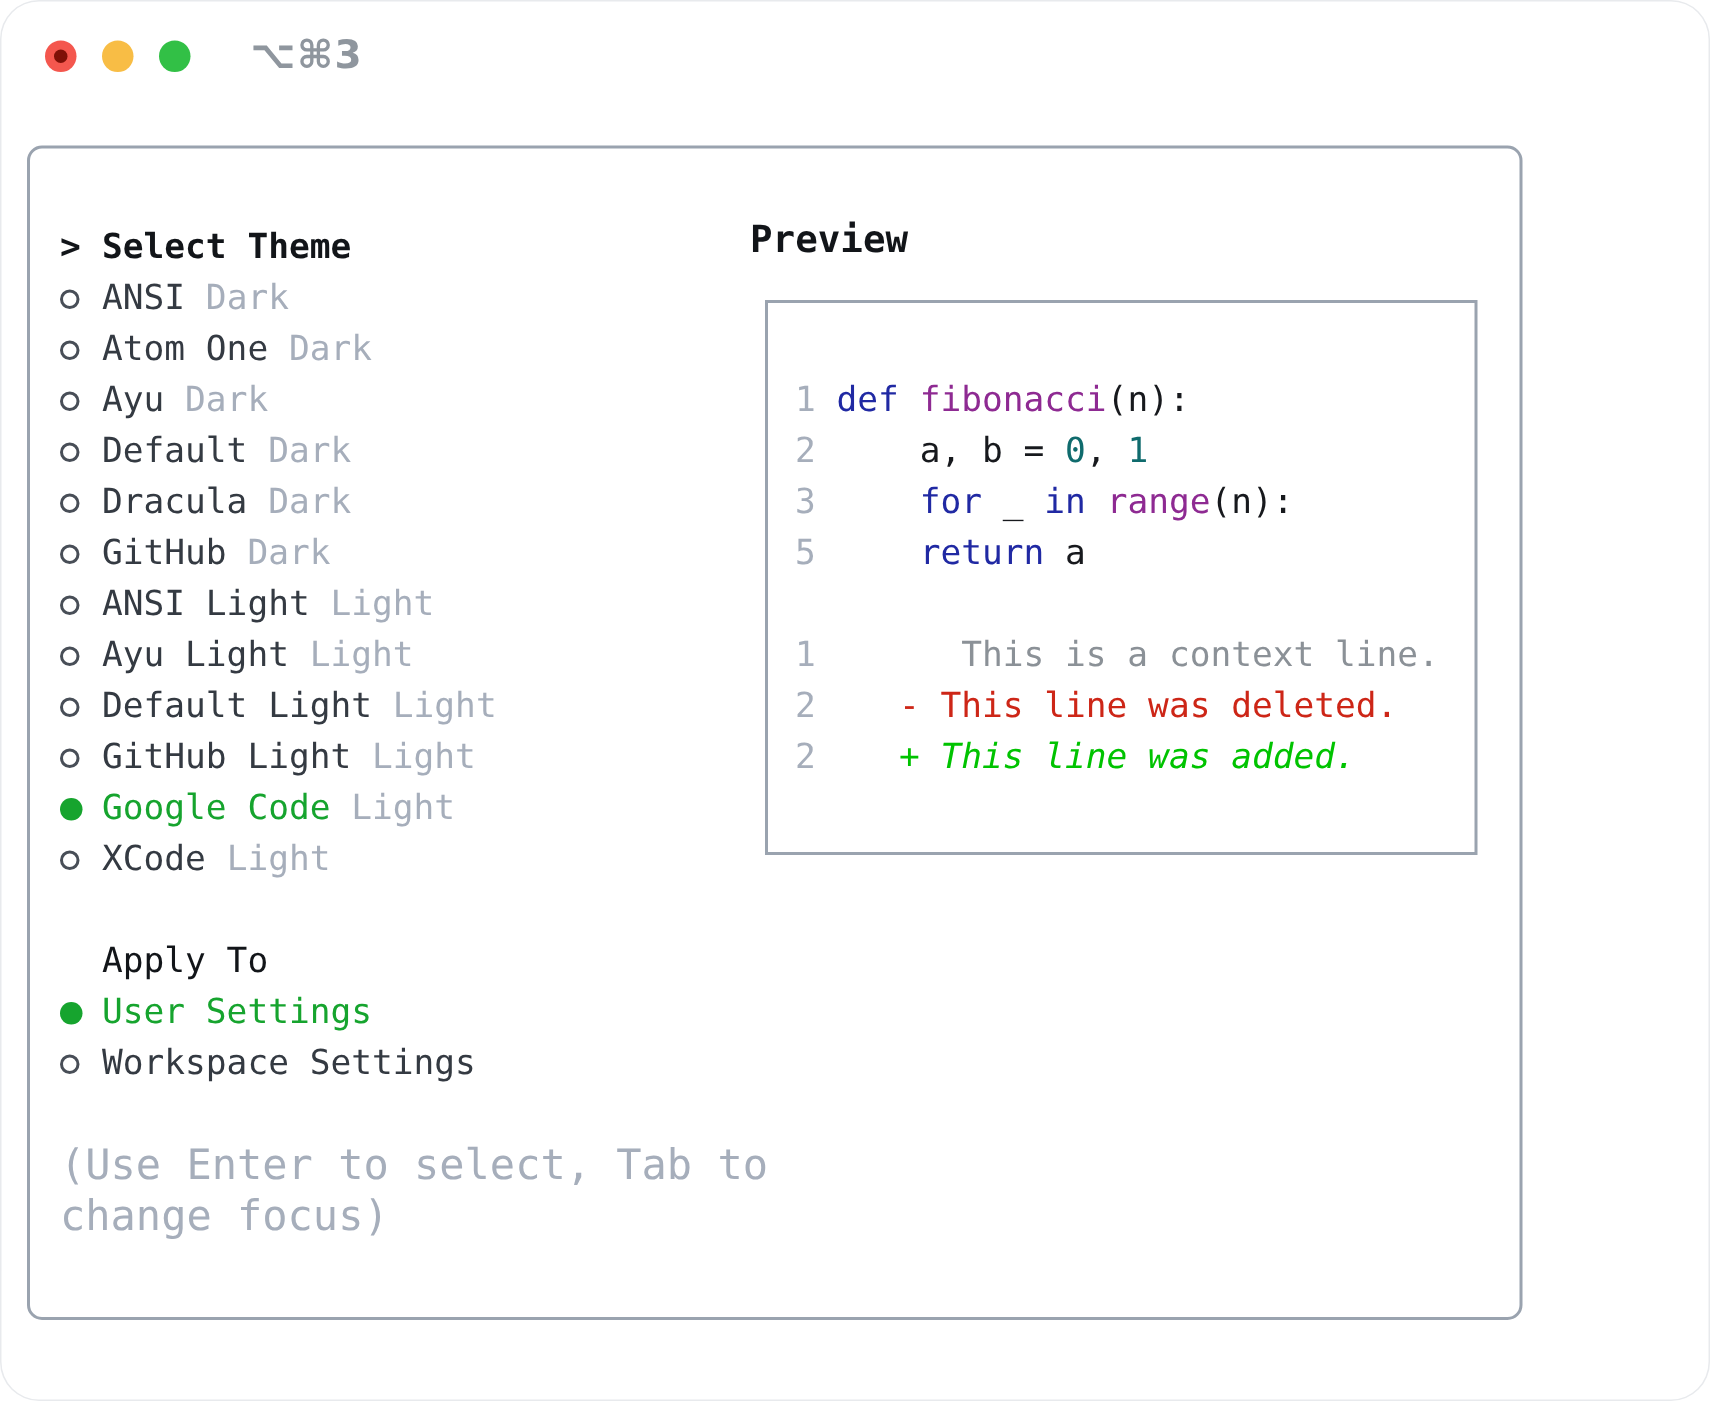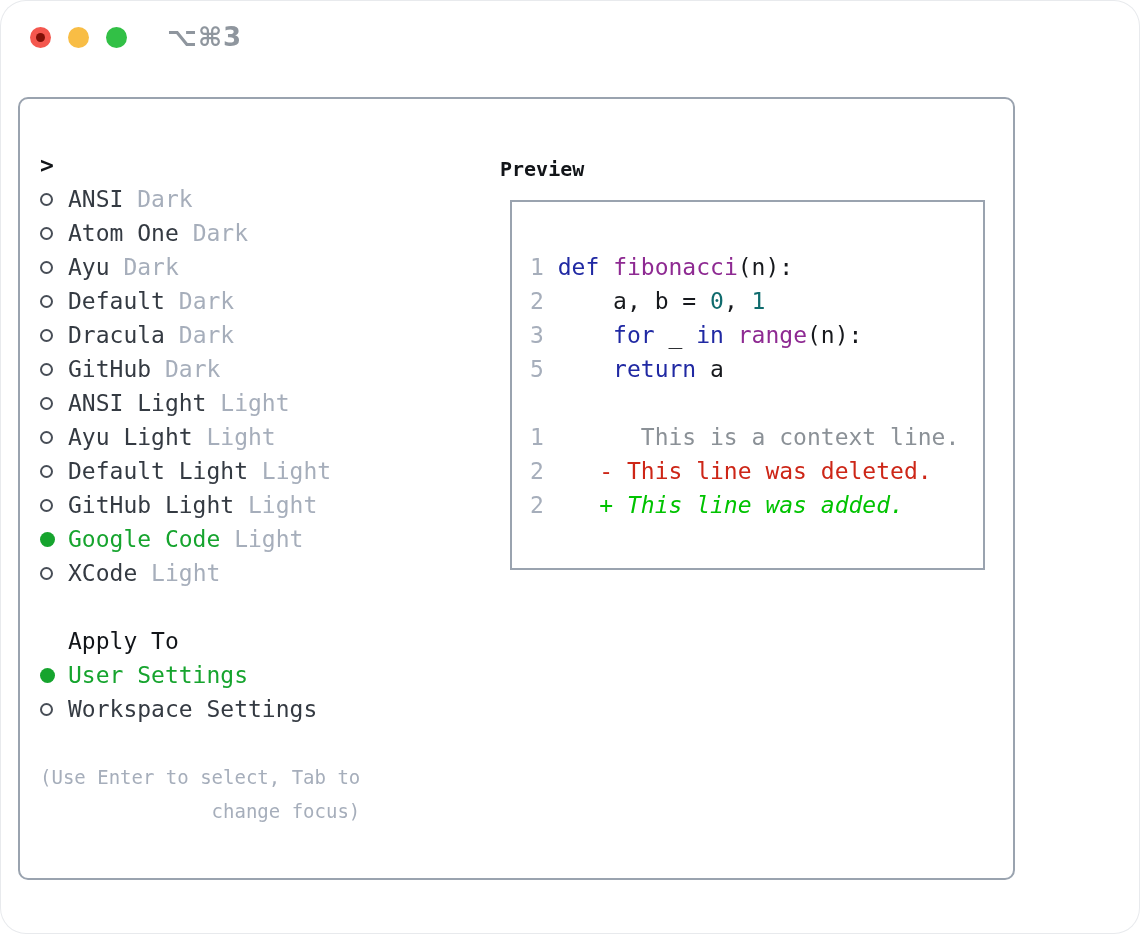--- a/index.html
+++ b/index.html
@@ -49,27 +49,27 @@
     width: 13px; height: 13px; border-radius: 50%;
     border: 2px solid var(--c-radio_stroke); background: transparent;
   }
   .radio.selected { width: 15px; height: 15px; border: none; background: var(--c-selected_green); }
   .theme-name { white-space: pre; }
   .theme-variant { white-space: pre; color: var(--c-muted_gray); }
   .row.selected .theme-name, .row.selected .opt-label { color: var(--c-selected_green); }
   .apply-title-row { color: var(--c-heading_black); }
   .apply-title-row .marker { visibility: hidden; }
   .spacer { height: 34px; }
-  .hint { font-size: 19px; line-height: 34px; color: var(--c-muted_gray); white-space: pre; text-align: right; }
+  .hint { font-size: 28px; line-height: 34px; color: var(--c-muted_gray); white-space: pre; }
 
   
   .preview-title {
-    position: absolute; left: 480px; top: 53px; height: 34px;
+    position: absolute; left: 480px; top: 43px; height: 34px;
     display: flex; align-items: center;
-    font-size: 20px; font-weight: 700; color: var(--c-heading_black);
+    font-size: 25px; font-weight: 700; color: var(--c-heading_black);
   }
   .preview-box {
     position: absolute; left: 490px; top: 101px; width: 475px; height: 370px;
     border: 2px solid var(--c-border_gray); background: #fff;
     padding: 48px 0 0 18px; overflow: hidden;
   }
   .pline { height: 34px; line-height: 34px; font-size: 23px; white-space: pre; }
   .tk-ln  { color: var(--c-muted_gray); }
   .tk-pl  { color: var(--c-code_plain); }
   .tk-kw  { color: var(--c-keyword_blue); }
@@ -91,20 +91,21 @@
     <span class="traffic yellow"></span>
     <span class="traffic green"></span>
     <span class="shortcut">⌥⌘3</span>
   </div>
 
   <div class="main-panel">
 
     <div class="left-col">
       <div class="row header-row">
         <span class="marker">&gt;</span>
+        <span>Select Theme</span>
       </div>
 
       <div id="theme-list">
           <div class="row">
             <span class="marker">
               <span class="radio"></span>
             </span>
             <span class="theme-name">ANSI</span>
             <span class="theme-variant"> Dark</span>
           </div>

